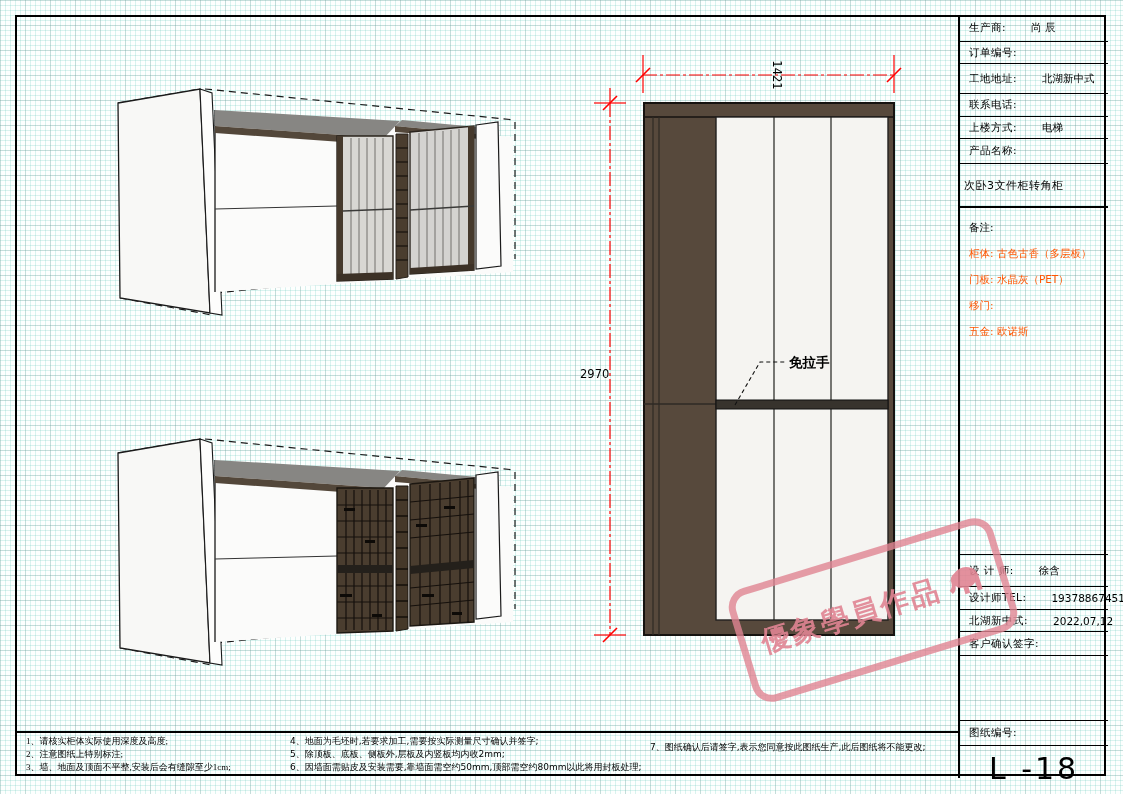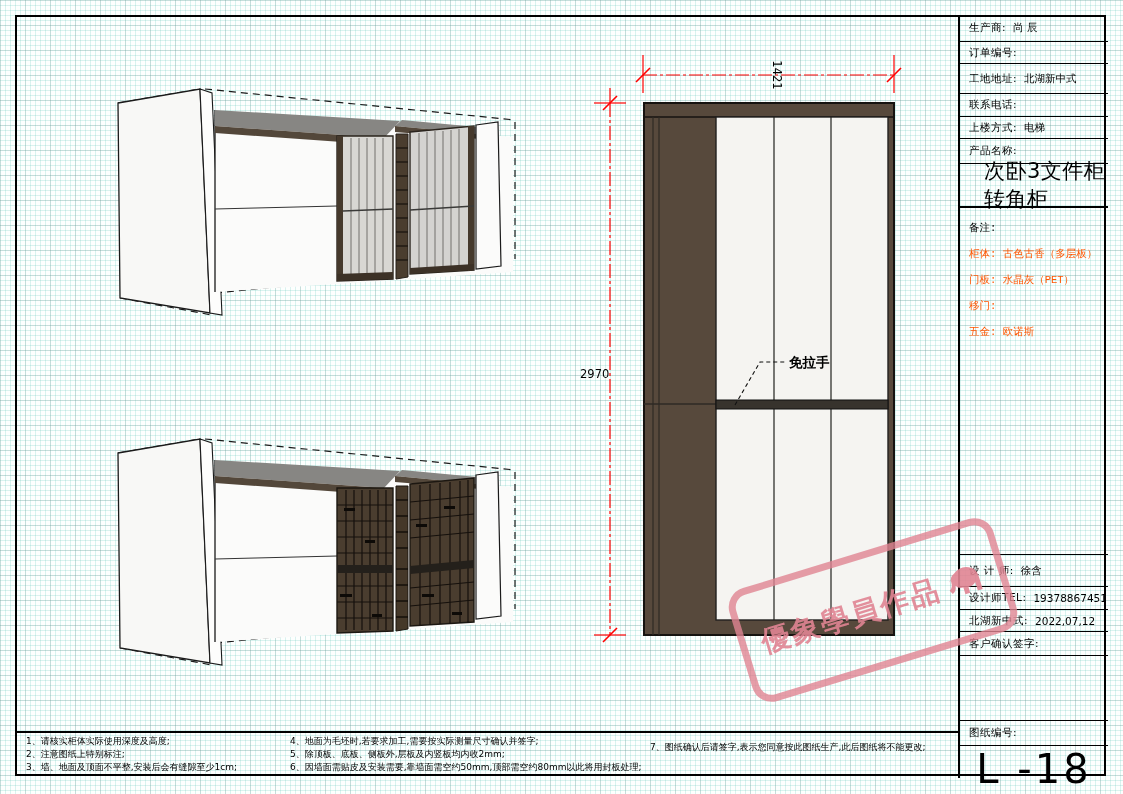--- a/index.html
+++ b/index.html
@@ -11,31 +11,31 @@
       linear-gradient(to right, rgba(125,145,145,.22) 1px, transparent 1px),
       linear-gradient(to bottom, rgba(125,145,145,.22) 1px, transparent 1px),
       linear-gradient(to right, rgba(110,205,195,.25) 1px, transparent 1px),
       linear-gradient(to bottom, rgba(110,205,195,.25) 1px, transparent 1px);
     background-size:25px 25px,25px 25px,5px 5px,5px 5px;
   }
   .frame{position:absolute;left:15px;top:15px;width:1091px;height:761px;border:2px solid #000;box-sizing:border-box;}
   .notes-divider{position:absolute;left:15px;top:731px;width:945px;border-top:2px solid #000;}
   
   .titleblock{position:absolute;left:958px;top:15px;width:150px;height:763px;border-left:2px solid #000;box-sizing:border-box;background:transparent;}
-  .tb-row{border-bottom:1px solid #000;box-sizing:border-box;display:flex;align-items:center;padding:0 0 0 9px;font-size:10.5px;white-space:nowrap;gap:7px;}
+  .tb-row{border-bottom:1px solid #000;box-sizing:border-box;display:flex;align-items:center;padding:0 0 0 9px;font-size:10.5px;white-space:nowrap;gap:25px;}
   .tb-label{letter-spacing:.5px;}
-  .tb-big{height:44px;border-bottom:2px solid #000;display:flex;align-items:center;padding-left:24px;font-size:21px;letter-spacing:.5px;box-sizing:border-box;}
+  .tb-big{height:44px;border-bottom:2px solid #000;display:flex;align-items:center;padding-left:4px;font-size:11px;letter-spacing:.5px;box-sizing:border-box;}
   .tb-remarks{height:347px;border-bottom:1px solid #000;box-sizing:border-box;padding:13px 6px 0 9px;font-size:10.5px;}
-  .tb-remarks .r-line{margin-bottom:12px;white-space:nowrap;font-family:Liberation Mono, monospace;}
+  .tb-remarks .r-line{margin-bottom:12px;white-space:nowrap;}
   .orange{color:#ff5500;}
   .tb-empty{box-sizing:border-box;border-bottom:1px solid #000;}
-  .tb-drawno{height:45px;display:flex;align-items:center;justify-content:center;font-size:40px;letter-spacing:3px;box-sizing:border-box;}
+  .tb-drawno{height:45px;display:flex;align-items:center;justify-content:center;font-size:30px;letter-spacing:3px;box-sizing:border-box;}
   
   .notes{position:absolute;top:735px;font-size:9px;line-height:12.8px;white-space:nowrap;}
-  .notes-1{left:26px;}
+  .notes-1{left:26px;font-family:Liberation Serif, serif;}
   .notes-2{left:290px;}
   .notes-3{left:650px;line-height:24px;}
   
   .view{position:absolute;}
   .dims{position:absolute;left:560px;top:40px;}
   .elev{position:absolute;left:640px;top:100px;}
   
   .watermark{
     position:absolute;left:735px;top:551px;width:262px;height:104px;
     border:7px solid rgba(224,132,146,.8);border-radius:20px;

